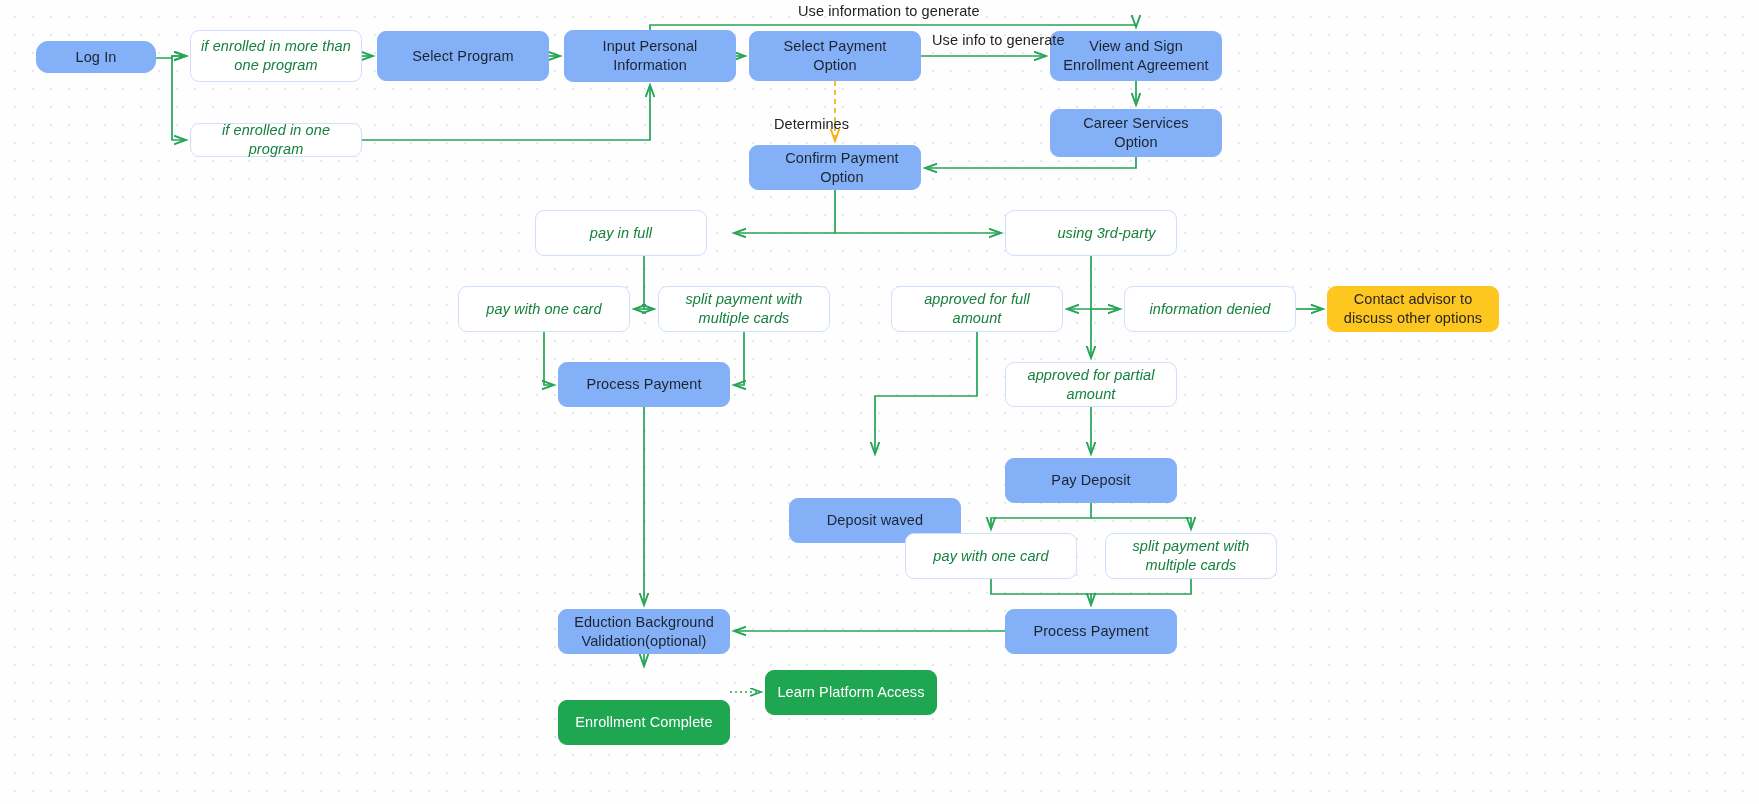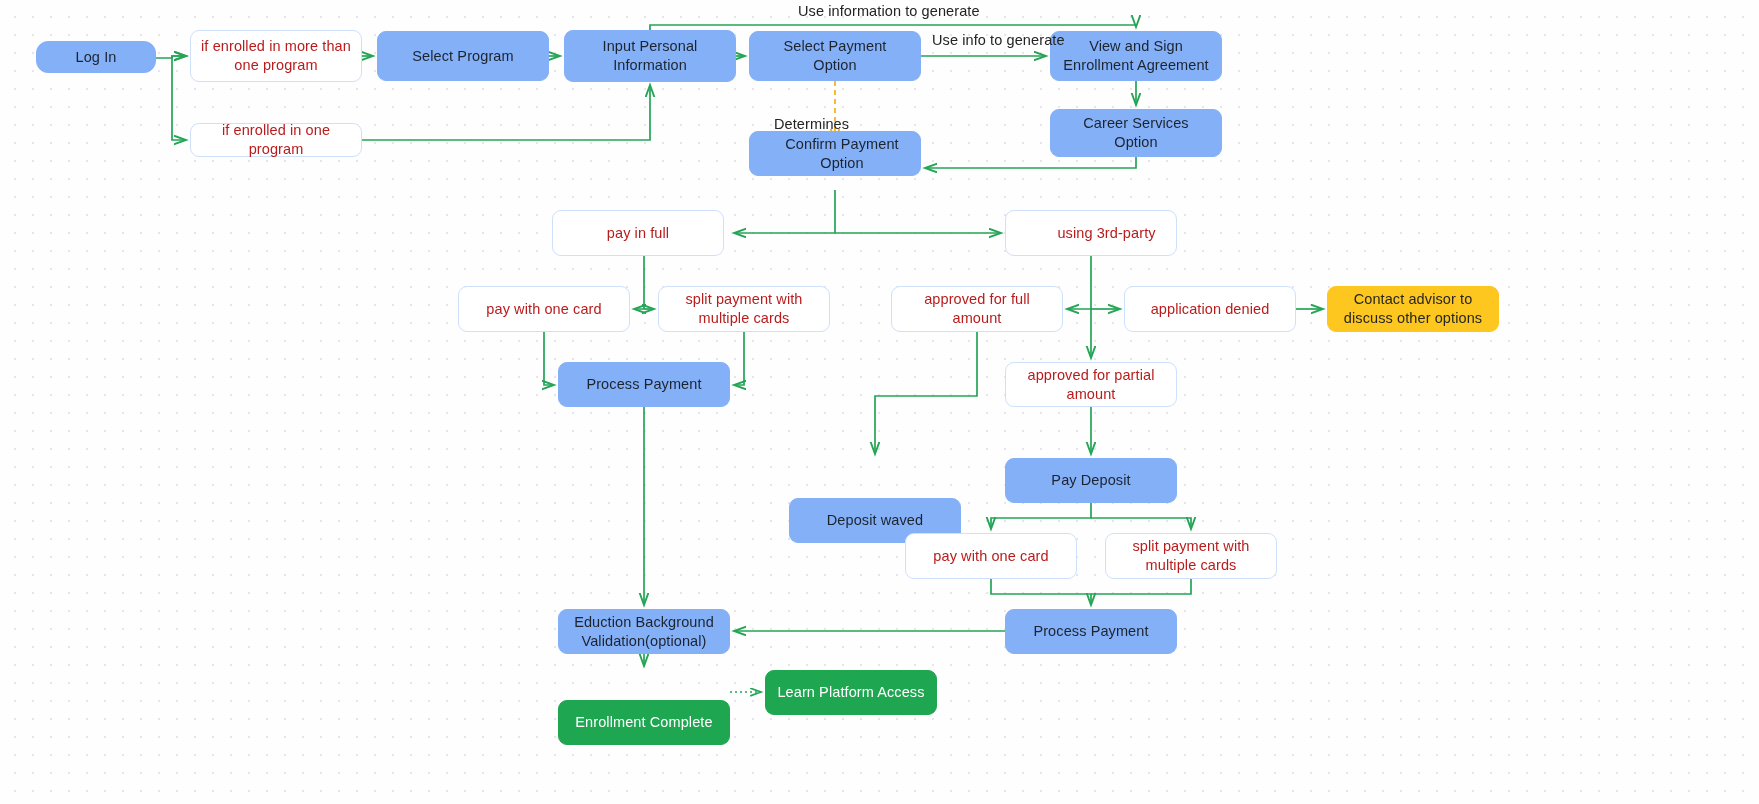--- a/index.html
+++ b/index.html
@@ -48,22 +48,23 @@
     color: #ffffff;
     border: 1px solid #1fa650;
   }
   .node.yellow {
     background: #fdc71f;
     color: #262626;
     border: 1px solid #fdc71f;
   }
   .node.white {
     background: #ffffff;
-    color: #b91c1c;
+    color: #15803d;
     border: 1px solid #cfe0fb;
+    font-style: italic;
   }
   .edge-label {
     position: absolute;
     font-size: 14.5px;
     color: #232323;
     white-space: nowrap;
     letter-spacing: 0.1px;
   }
 </style>
 </head>
@@ -132,40 +133,40 @@
       </div>
       <div class="node blue" style="left: 749px; top: 31px; width: 172px; height: 50px;">
         <span>Select Payment Option</span>
       </div>
       <div class="node blue" style="left: 1050px; top: 31px; width: 172px; height: 50px;">
         <span>View and Sign Enrollment Agreement</span>
       </div>
       <div class="node blue" style="left: 1050px; top: 109px; width: 172px; height: 48px;">
         <span>Career Services Option</span>
       </div>
-      <div class="node blue" style="left: 749px; top: 131px; width: 172px; height: 45px; padding-left: 24px;">
+      <div class="node blue" style="left: 749px; top: 145px; width: 172px; height: 45px; padding-left: 24px;">
         <span>Confirm Payment Option</span>
       </div>
-      <div class="node white" style="left: 552px; top: 210px; width: 172px; height: 46px;">
+      <div class="node white" style="left: 535px; top: 210px; width: 172px; height: 46px;">
         <span>pay in full</span>
       </div>
       <div class="node white" style="left: 1005px; top: 210px; width: 172px; height: 46px; padding-left: 41px;">
         <span>using 3rd-party</span>
       </div>
       <div class="node white" style="left: 458px; top: 286px; width: 172px; height: 46px;">
         <span>pay with one card</span>
       </div>
       <div class="node white" style="left: 658px; top: 286px; width: 172px; height: 46px;">
         <span>split payment with multiple cards</span>
       </div>
       <div class="node white" style="left: 891px; top: 286px; width: 172px; height: 46px;">
         <span>approved for full amount</span>
       </div>
       <div class="node white" style="left: 1124px; top: 286px; width: 172px; height: 46px;">
-        <span>application denied</span>
+        <span>information denied</span>
       </div>
       <div class="node yellow" style="left: 1327px; top: 286px; width: 172px; height: 46px;">
         <span>Contact advisor to discuss other options</span>
       </div>
       <div class="node blue" style="left: 558px; top: 362px; width: 172px; height: 45px;">
         <span>Process Payment</span>
       </div>
       <div class="node white" style="left: 1005px; top: 362px; width: 172px; height: 45px;">
         <span>approved for partial amount</span>
       </div>

